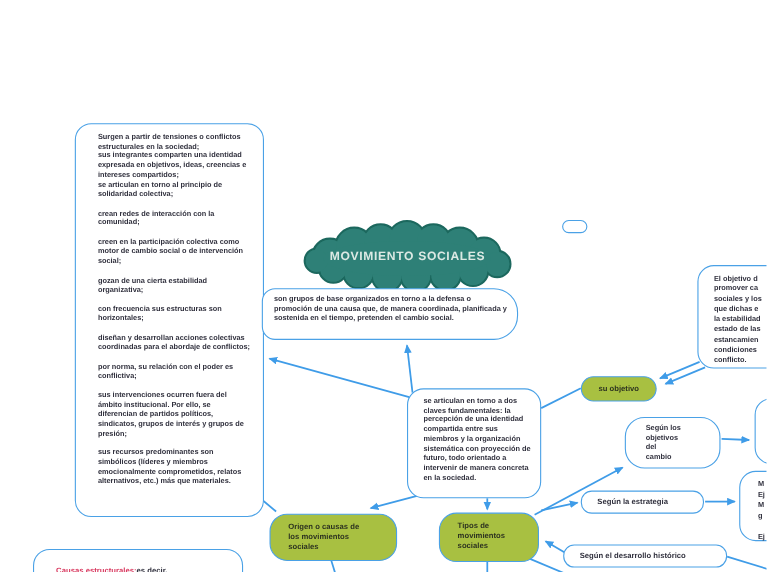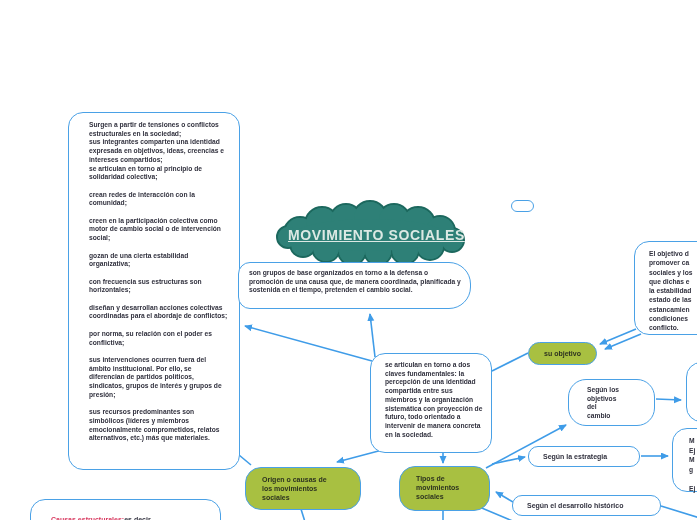--- a/index.html
+++ b/index.html
@@ -8,21 +8,21 @@
     font-family:"Liberation Sans",sans-serif;font-weight:bold;color:#31313e;
   }
   .node{position:absolute;box-sizing:border-box;background:#ffffff;
     border:1.6px solid #4aa1e6;border-radius:15px;
     font-size:6.7px;line-height:1.3;white-space:pre-line;}
   .pill{position:absolute;box-sizing:border-box;background:#a8c041;
     border:1.6px solid #4aa1e6;border-radius:16px;
     font-size:7px;line-height:1.32;white-space:pre-line;color:#2d3320;}
   #edges{position:absolute;left:0;top:0;width:697px;height:520px;pointer-events:none;}
   .cloud-label{position:absolute;left:288px;top:227px;width:165px;text-align:center;
-    font-size:14px;letter-spacing:.6px;color:#dce9e4;white-space:nowrap;text-decoration:underline;}
+    font-size:11px;letter-spacing:.6px;color:#dce9e4;white-space:nowrap;}
   .red-hl{color:#d8365d;}
 </style>
 </head>
 <body>
 
 <div id="canvas">
 
   <svg id="edges" viewBox="0 0 697 520">
     <defs>
       <marker id="ah" markerWidth="9" markerHeight="8" refX="7" refY="3.5" orient="auto" markerUnits="userSpaceOnUse">

